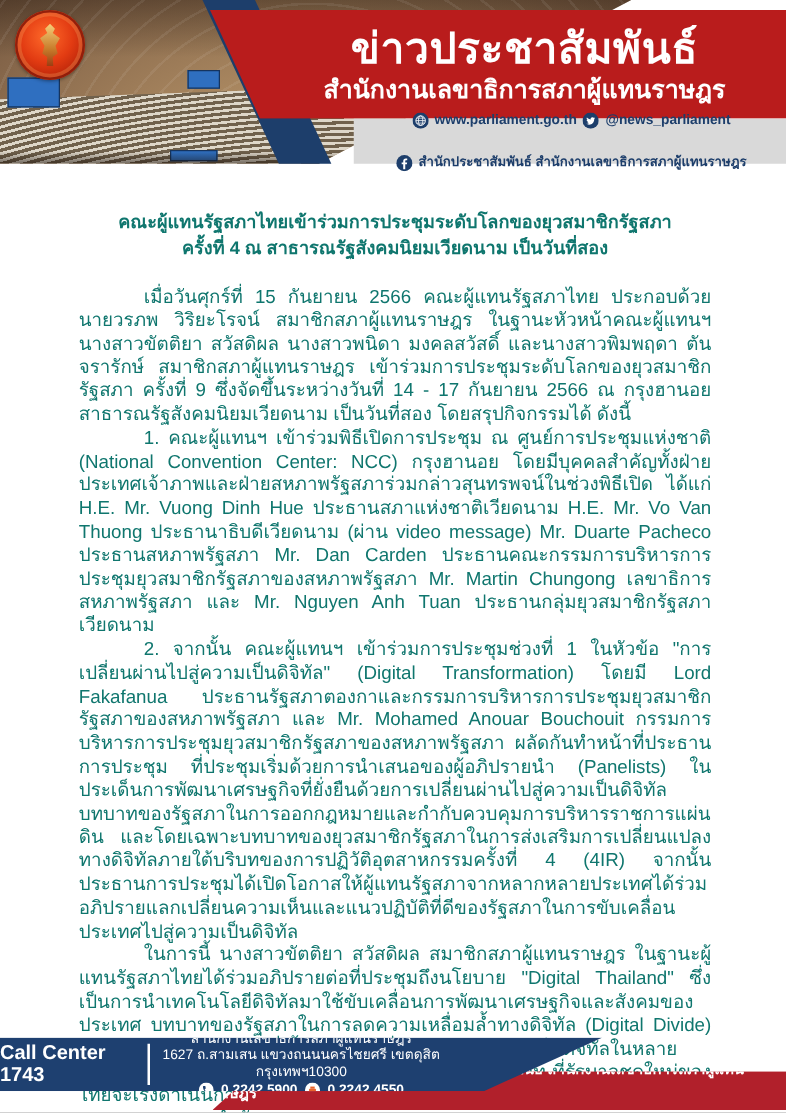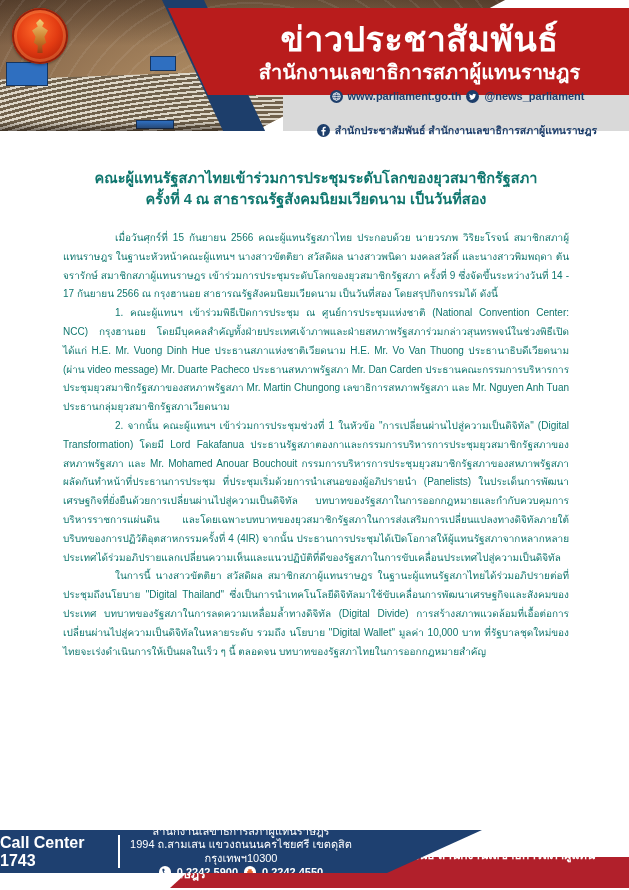--- a/index.html
+++ b/index.html
@@ -44,21 +44,21 @@
     display:flex; flex-direction:column; justify-content:center; gap:1px; padding:2px 4px 2px 6px;
     color:#1d3e6b; font-weight:bold; }
   .social-row { display:flex; align-items:center; justify-content:center; gap:5px; font-size:11px; line-height:13px; }
   .social-row.second { font-size:10.5px;margin-top:20px; }
   .icon-badge { display:inline-flex; width:13px; height:13px; flex:0 0 13px; }
   .icon-badge svg { width:13px; height:13px; }
 
   
   .doc { position:absolute; left:63px; right:60px; top:168px; z-index:1; color:#0f766e; }
   .doc-title { text-align:center; font-weight:bold; font-size:14.5px; line-height:21px; margin-bottom:19px; }
-  .doc p { font-size:10px; line-height:18.8px; text-align:justify; text-indent:52px; }
+  .doc p { font-size:15px; line-height:18.8px; text-align:justify; text-indent:52px; }
 
   
   .footer-red { position:absolute; left:170px; top:857px; width:459px; height:31px; background:#b1202b; z-index:5;
     clip-path:polygon(34px 0,100% 0,100% 100%,0 100%);
     display:flex; align-items:flex-end; justify-content:flex-end; padding:0 8px 5px 0; }
   .footer-red-text { color:#fff; font-size:12px; font-weight:bold; }
 
   .footer-navy { position:absolute; left:0; top:830px; width:482px; height:43px; background:#1e4070; z-index:6;
     clip-path:polygon(0 0,100% 0,calc(100% - 95px) 100%,0 100%);
     display:flex; align-items:stretch; }
@@ -137,21 +137,21 @@
   </div>
 
   <div class="footer-red">
     <span class="footer-red-text">จัดทำโดย : กลุ่มงานสื่อมวลชน สำนักประชาสัมพันธ์ สำนักงานเลขาธิการสภาผู้แทนราษฎร</span>
   </div>
 
   <div class="footer-navy">
     <div class="call-center">Call Center 1743</div>
     <div class="contact">
       <div>สำนักงานเลขาธิการสภาผู้แทนราษฎร</div>
-      <div>1994 ถ.สามเสน แขวงถนนนครไชยศรี เขตดุสิต กรุงเทพฯ10300</div>
+      <div>1627 ถ.สามเสน แขวงถนนนครไชยศรี เขตดุสิต กรุงเทพฯ10300</div>
       <div class="contact-phones">
         <span class="phone-badge">
           <svg viewBox="0 0 24 24">
               <circle cx="12" cy="12" r="12" fill="#fff"></circle>
               <path fill="#1e4070" d="M9.4 11.2c1 2 2.6 3.6 4.6 4.6l1.5-1.5c.2-.2.5-.3.7-.2.8.3 1.6.4 2.5.4.4 0 .8.3.8.8v2.4c0 .4-.4.8-.8.8C12 18.5 6.7 13.2 6.7 6.5c0-.4.4-.8.8-.8H10c.5 0 .8.4.8.8 0 .9.1 1.7.4 2.5.1.2 0 .5-.2.7l-1.6 1.5z"></path>
             </svg>
         </span>
         <span>0 2242 5900</span>
         <span class="phone-badge">
           <svg viewBox="0 0 24 24">

